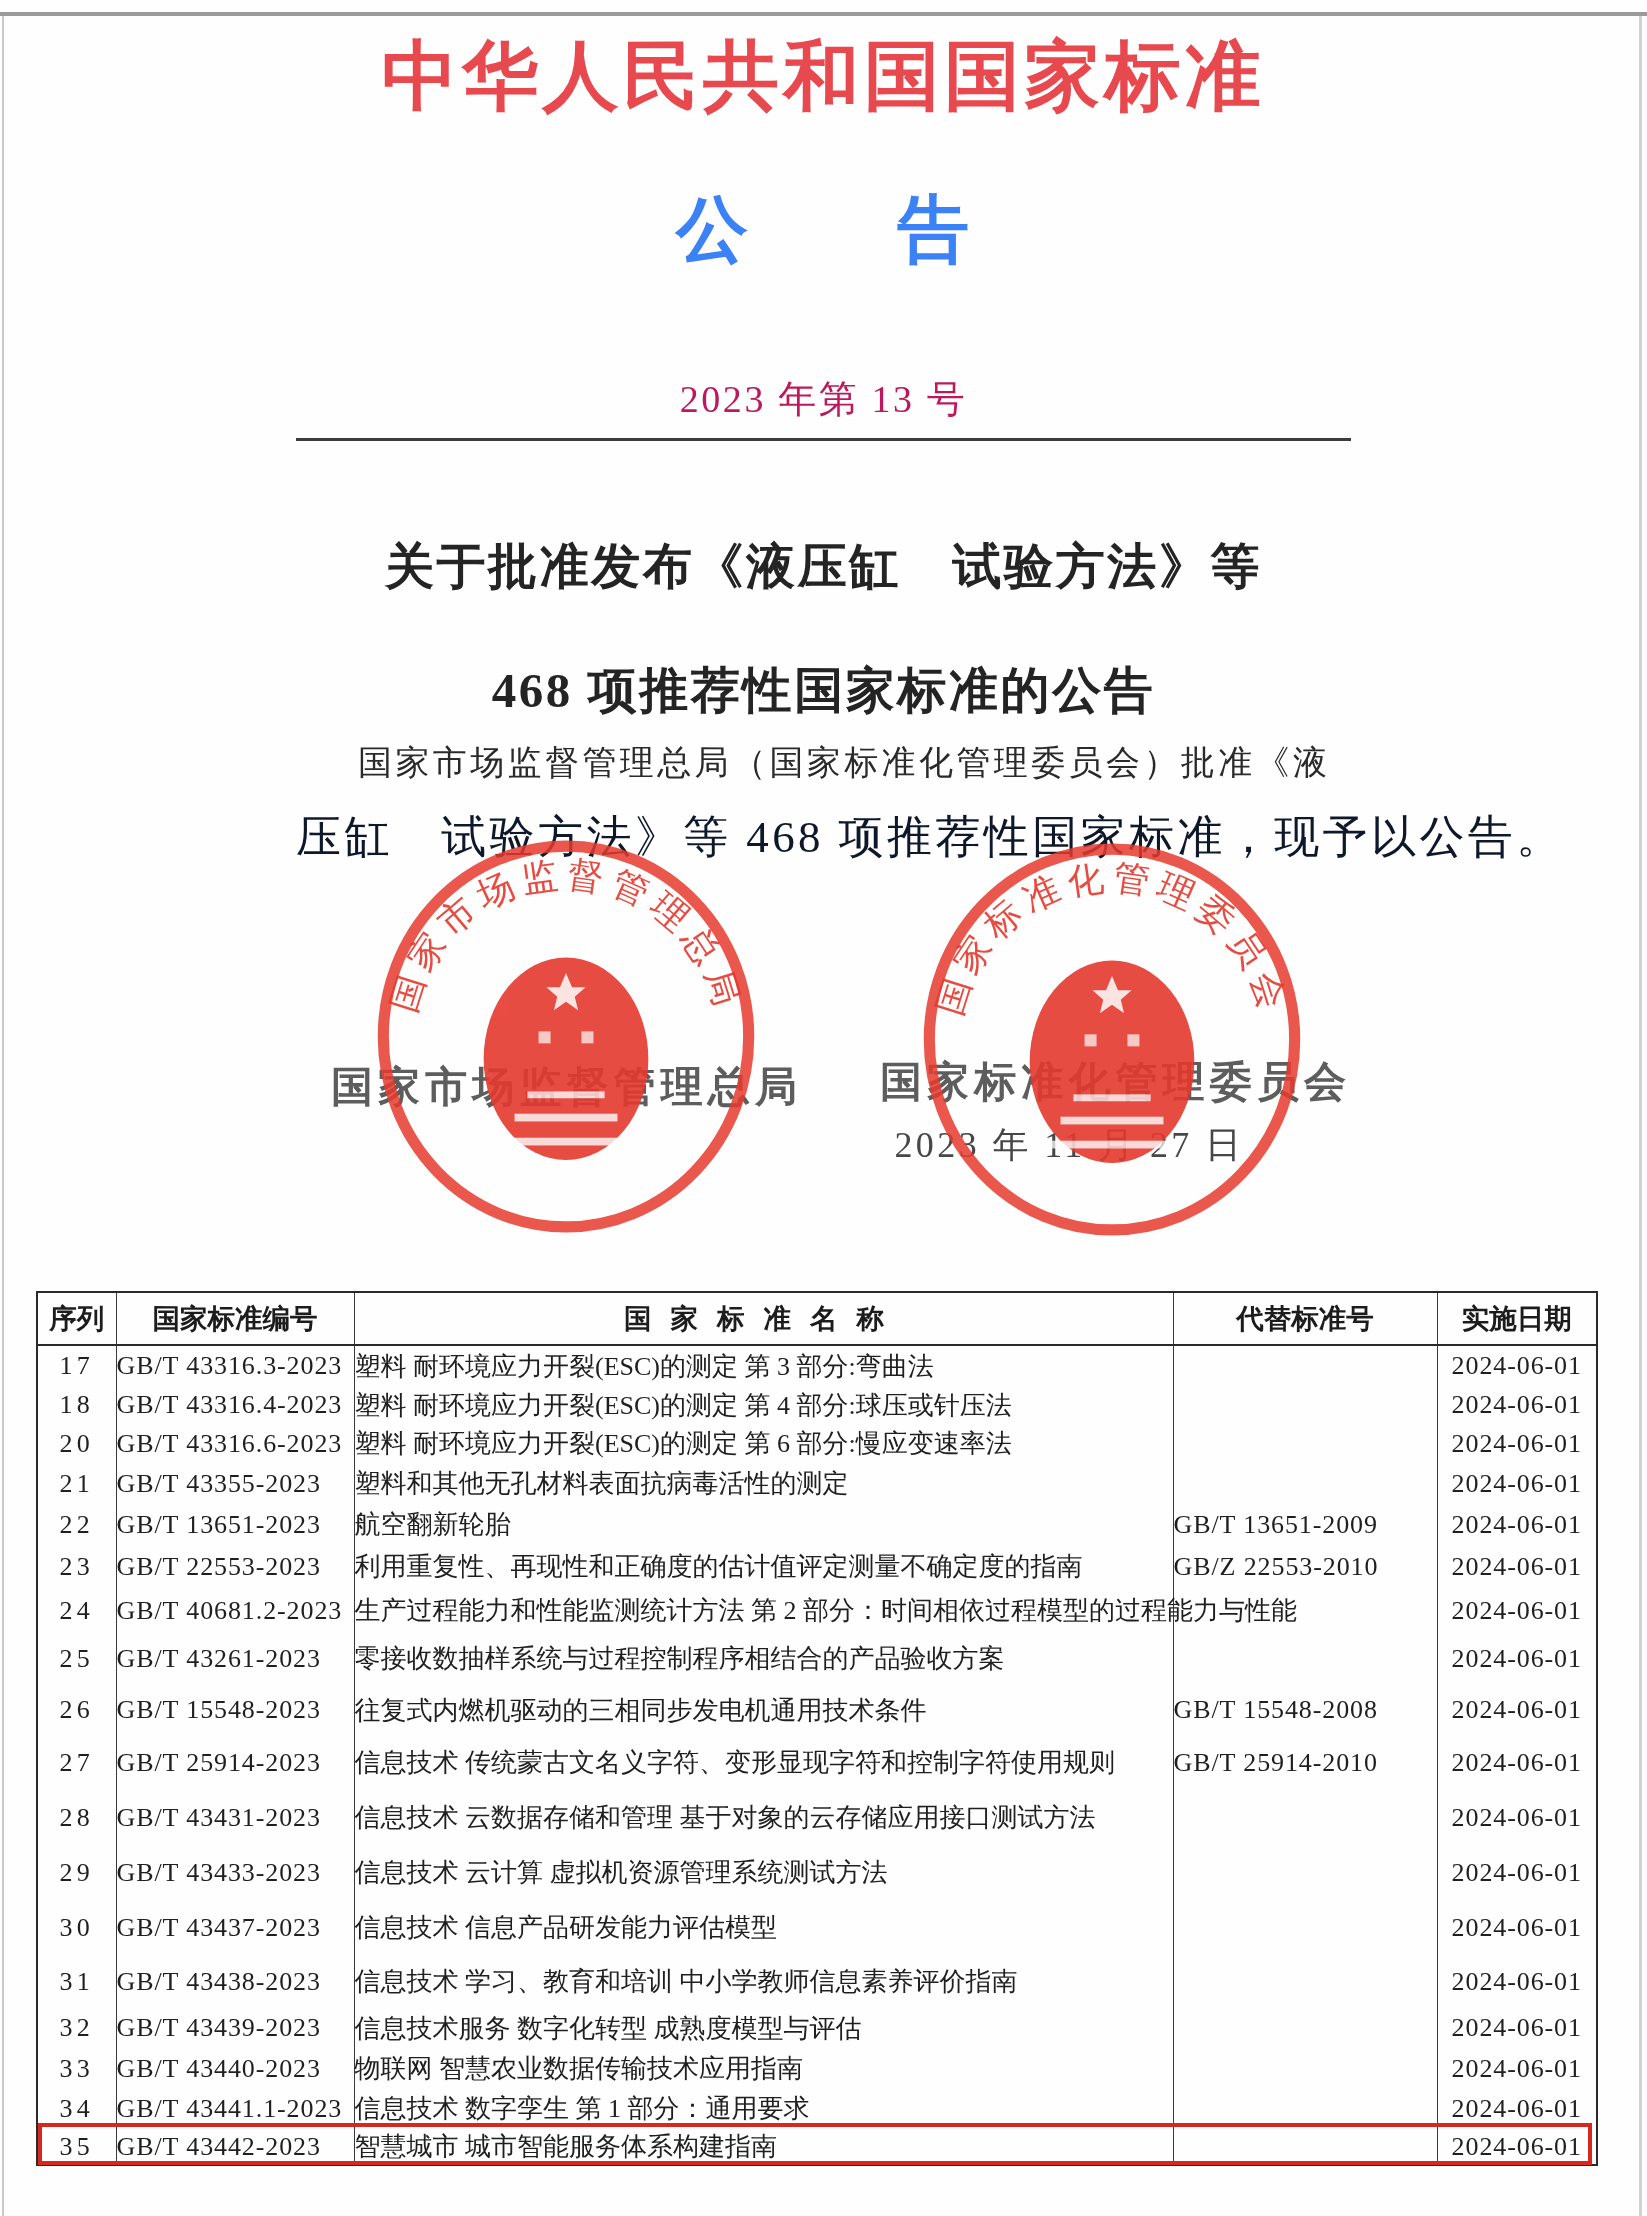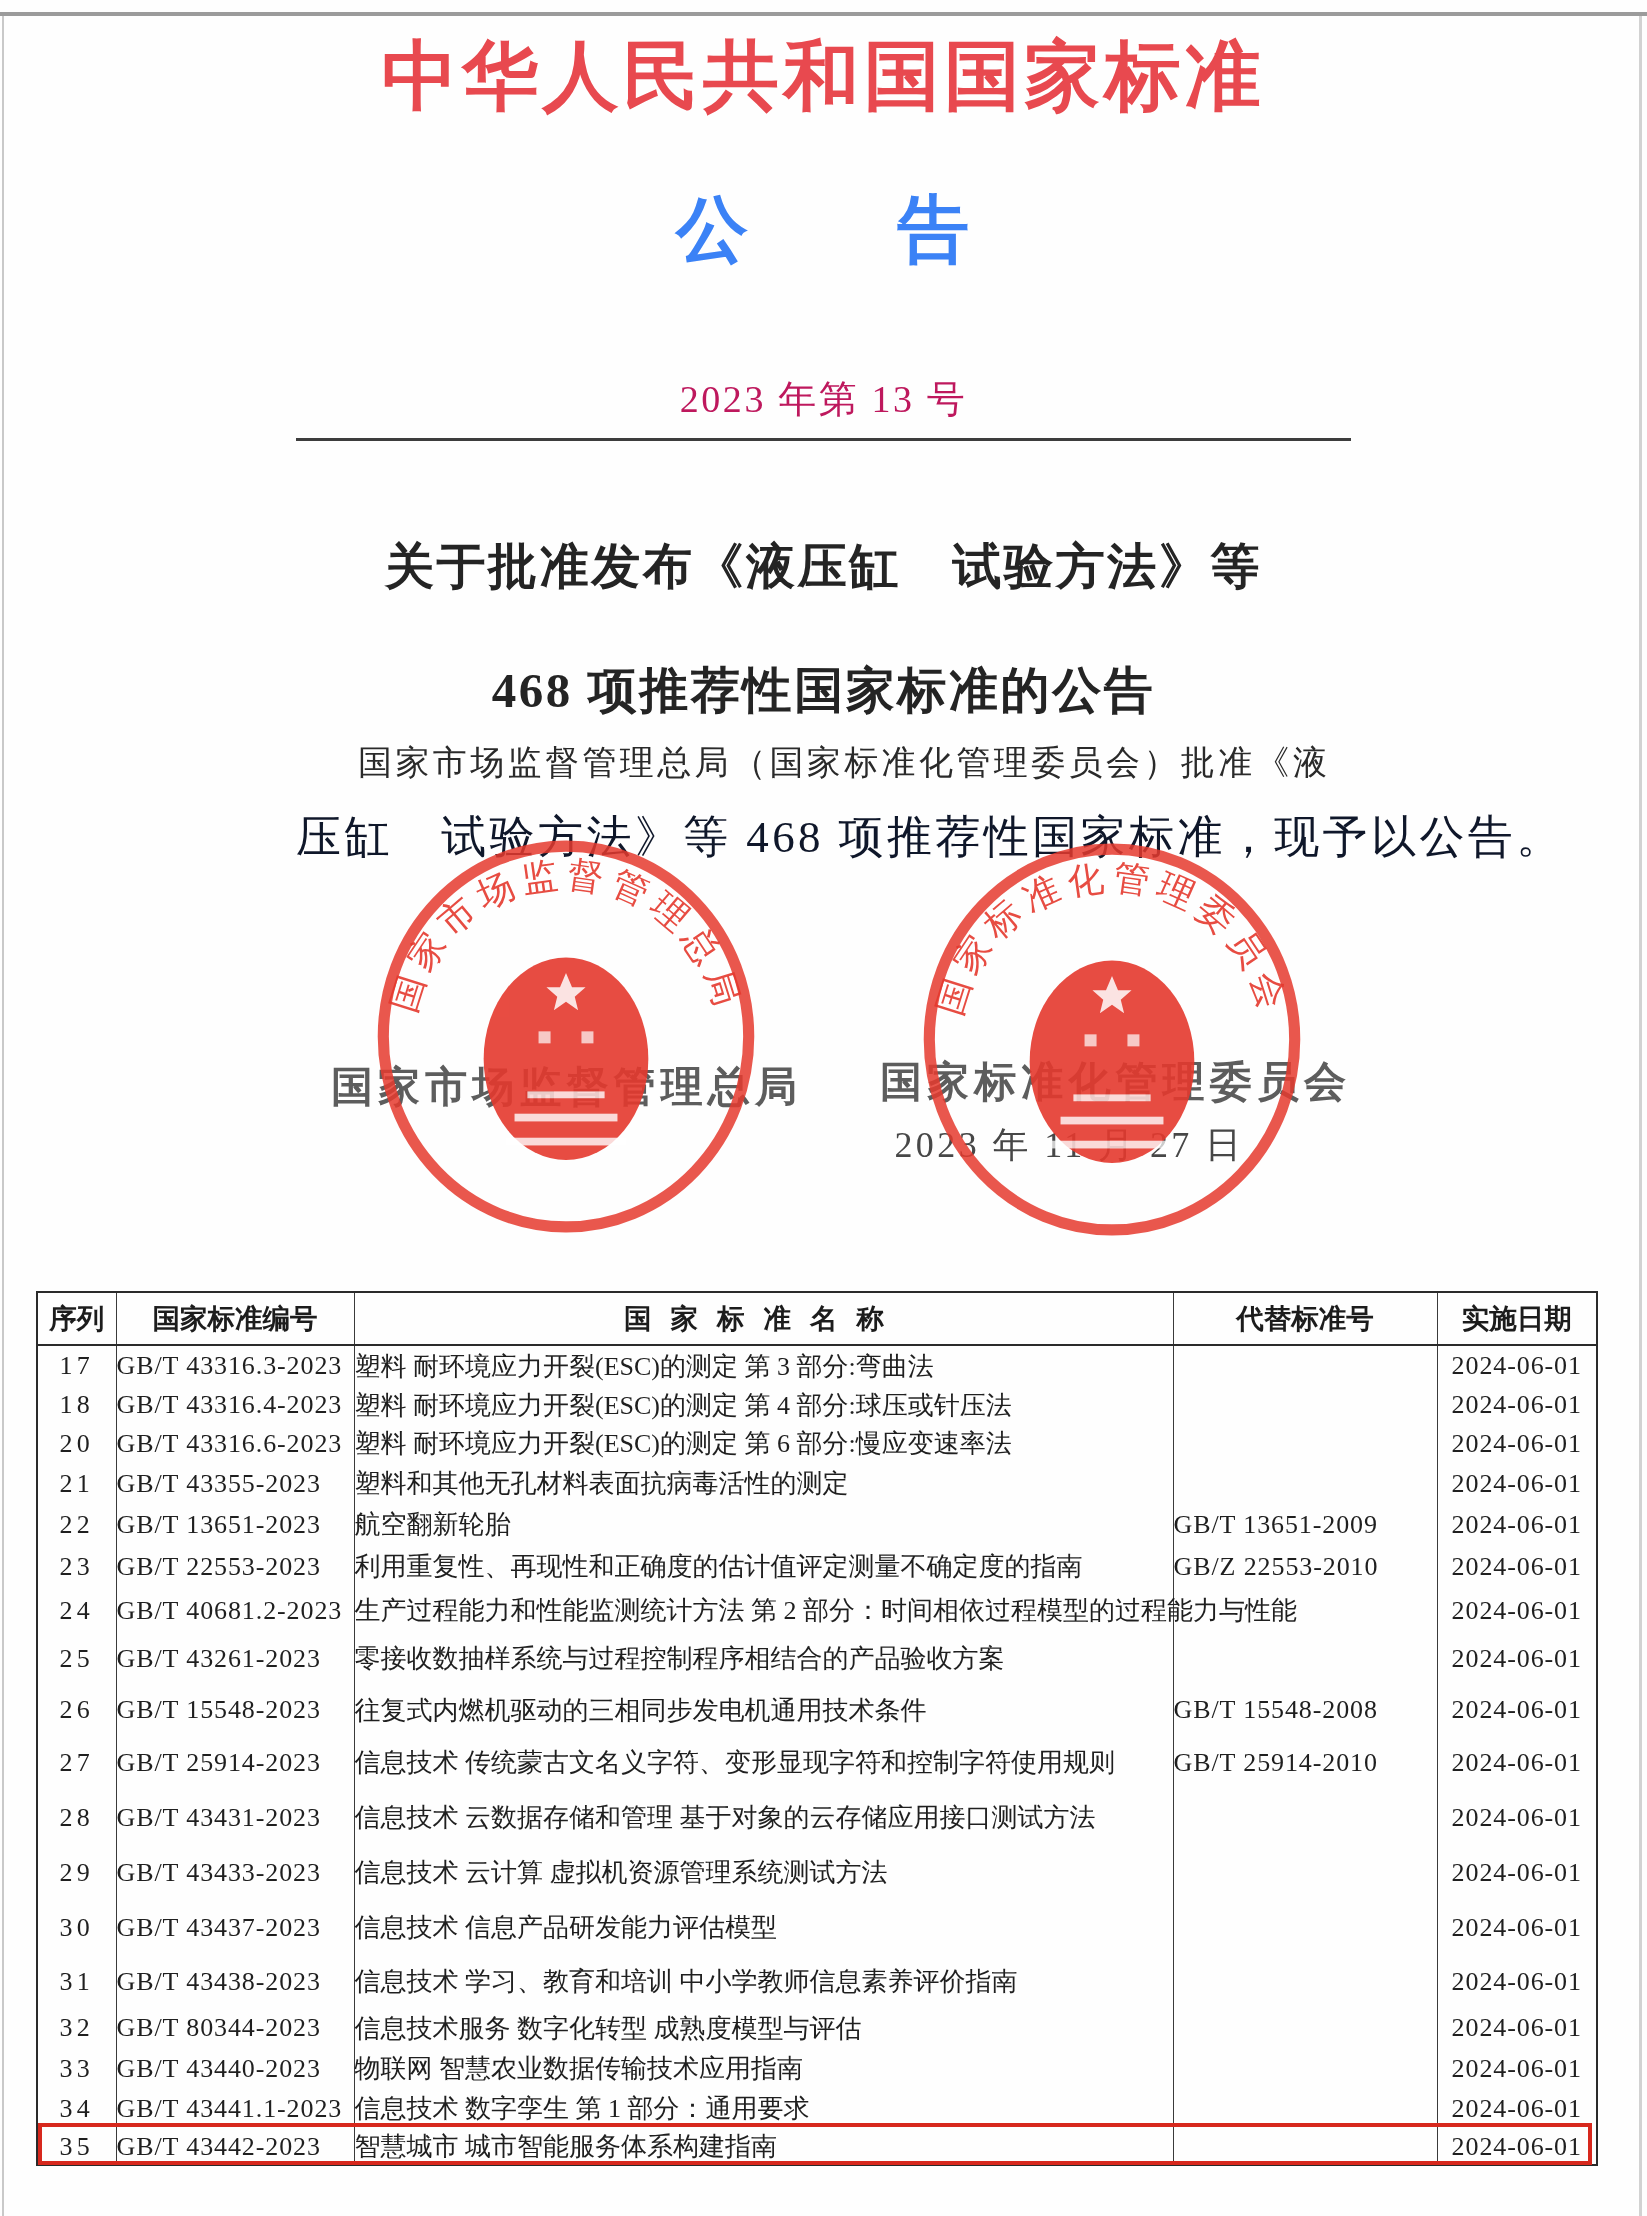--- a/index.html
+++ b/index.html
@@ -228,21 +228,21 @@
     </tr>
         <tr style="height: 51px;">
       <td class="c-seq">31</td>
       <td class="c-code">GB/T 43438-2023</td>
       <td class="c-name">信息技术 学习、教育和培训 中小学教师信息素养评价指南</td>
       <td class="c-rep"></td>
       <td class="c-date">2024-06-01</td>
     </tr>
         <tr style="height: 42px;">
       <td class="c-seq">32</td>
-      <td class="c-code">GB/T 80344-2023</td>
+      <td class="c-code">GB/T 43439-2023</td>
       <td class="c-name">信息技术服务 数字化转型 成熟度模型与评估</td>
       <td class="c-rep"></td>
       <td class="c-date">2024-06-01</td>
     </tr>
         <tr style="height: 39px;">
       <td class="c-seq">33</td>
       <td class="c-code">GB/T 43440-2023</td>
       <td class="c-name">物联网 智慧农业数据传输技术应用指南</td>
       <td class="c-rep"></td>
       <td class="c-date">2024-06-01</td>

